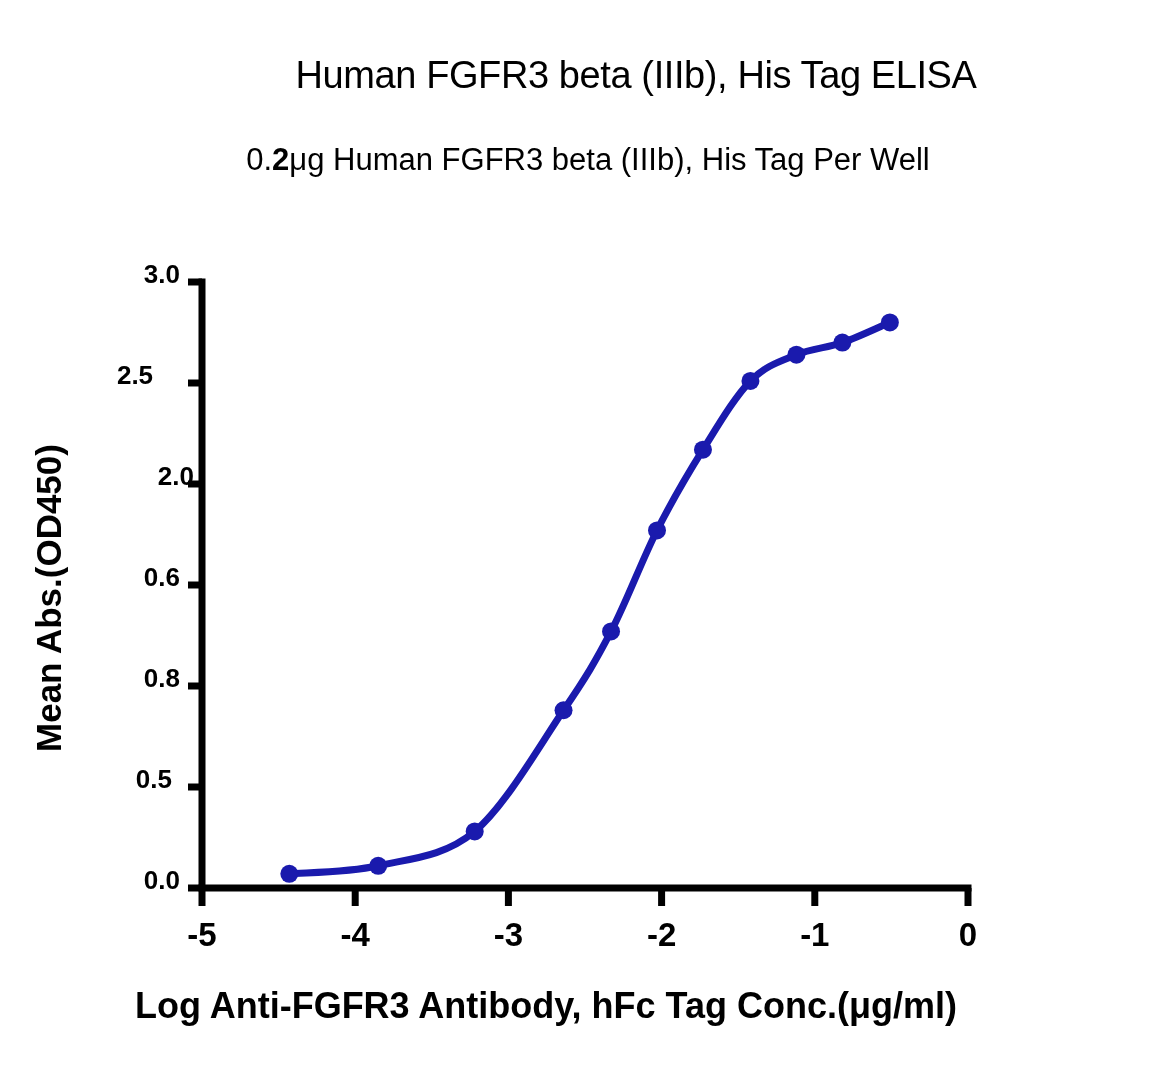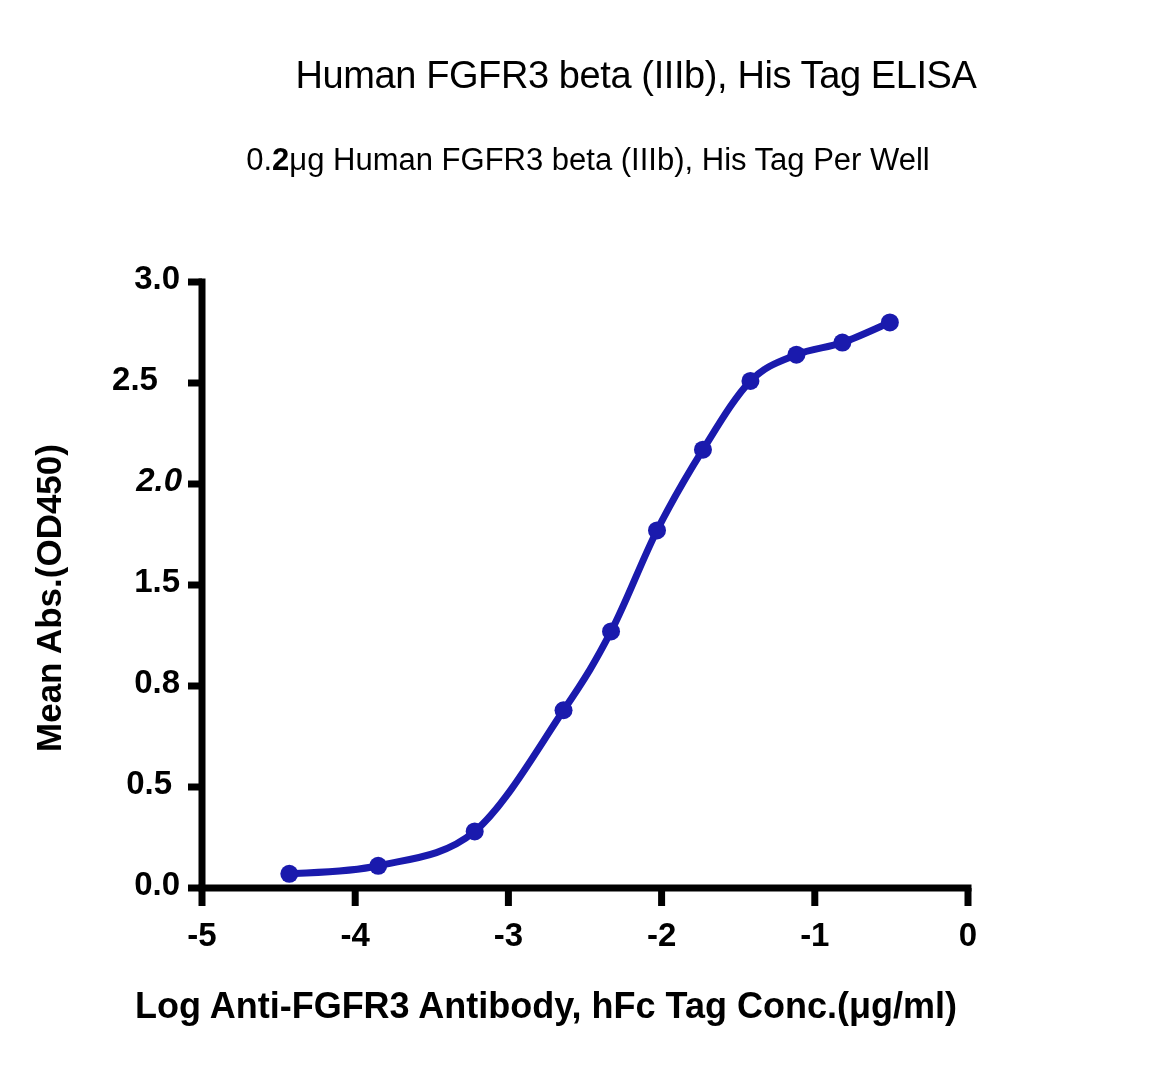--- a/index.html
+++ b/index.html
@@ -63,21 +63,21 @@
     left: 0;
     width: 1092px;
     text-align: center;
     font-size: 36px;
     font-weight: bold;
     white-space: nowrap;
   }
   .ytick-label {
     position: absolute;
     text-align: right;
-    font-size: 33px;
+    font-size: 26px;
     font-weight: bold;
     white-space: nowrap;
     width: 90px;
   }
   .xtick-label {
     position: absolute;
     text-align: center;
     font-size: 33px;
     font-weight: bold;
     white-space: nowrap;
@@ -128,22 +128,22 @@
       <circle cx="750.46" cy="380.98" r="9" fill="#1a1aad"></circle>
       <circle cx="796.42" cy="354.72" r="9" fill="#1a1aad"></circle>
       <circle cx="842.38" cy="342.60" r="9" fill="#1a1aad"></circle>
       <circle cx="889.87" cy="322.40" r="9" fill="#1a1aad"></circle>
     </svg>
 
   <div id="tick-labels">
       <div class="ytick-label" style="left: 90px; top: 865px;">0.0</div>
       <div class="ytick-label" style="left: 82px; top: 764px;">0.5</div>
       <div class="ytick-label" style="left: 90px; top: 663px;">0.8</div>
-      <div class="ytick-label" style="left: 90px; top: 562px;">1.5</div>
-      <div class="ytick-label" style="left: 92px; top: 461px; font-style: italic;">2.0</div>
+      <div class="ytick-label" style="left: 90px; top: 562px;">0.6</div>
+      <div class="ytick-label" style="left: 104px; top: 461px;">2.0</div>
       <div class="ytick-label" style="left: 90px; top: 360px; text-align: center;">2.5</div>
       <div class="ytick-label" style="left: 90px; top: 259px;">3.0</div>
       <div class="xtick-label" style="left: 172px; top: 916px;">-5</div>
       <div class="xtick-label" style="left: 325.2px; top: 916px;">-4</div>
       <div class="xtick-label" style="left: 478.4px; top: 916px;">-3</div>
       <div class="xtick-label" style="left: 631.6px; top: 916px;">-2</div>
       <div class="xtick-label" style="left: 784.8px; top: 916px;">-1</div>
       <div class="xtick-label" style="left: 938px; top: 916px;">0</div>
     </div>
 

